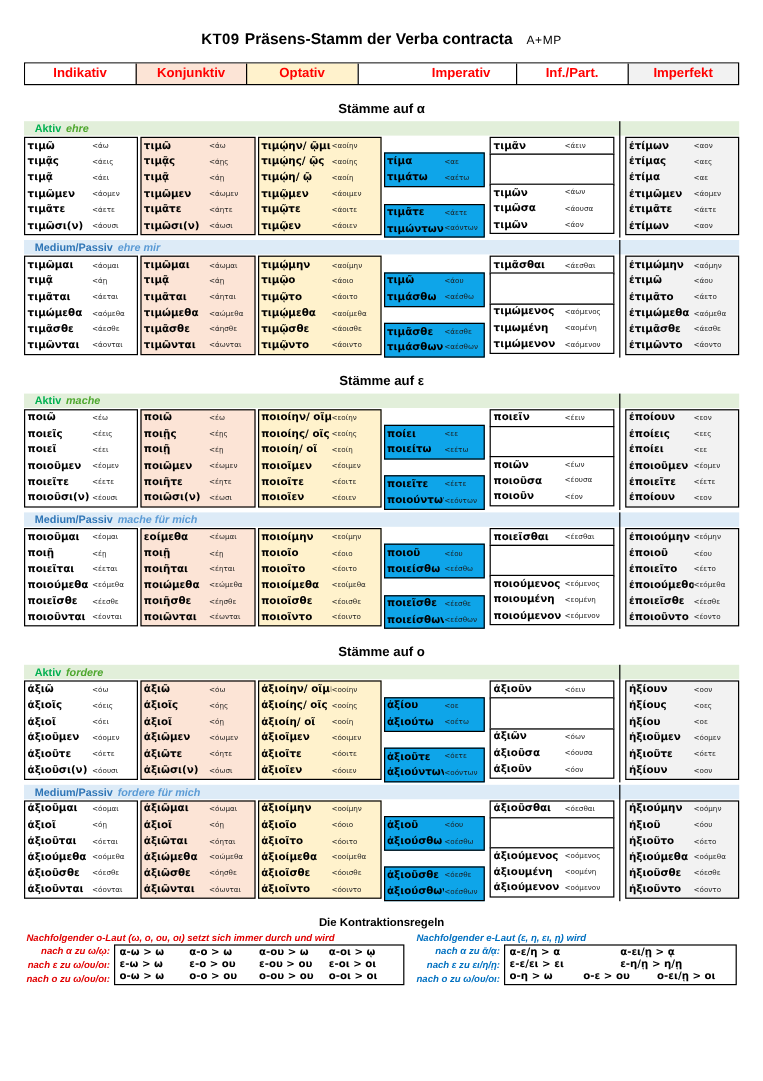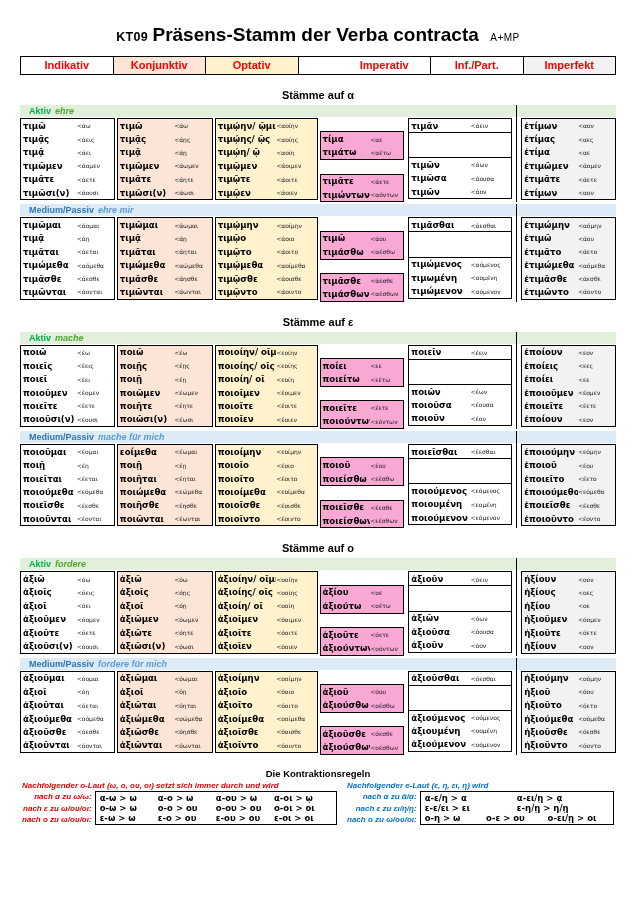--- a/index.html
+++ b/index.html
@@ -2,21 +2,21 @@
 <html><head>
 <meta charset="utf-8">
 <style>
   *{box-sizing:border-box}
   html,body{margin:0;padding:0;background:#ffffff}
   body{width:636px;font-family:"Liberation Sans",sans-serif;color:#000}
   .page{position:relative;width:636px;height:901px;overflow:hidden;background:#fff}
 
   .title{text-align:center;margin-top:24px;white-space:nowrap}
   .title .code{font-size:12.5px;font-weight:700;letter-spacing:.3px}
-  .title .main{font-size:19px;font-weight:700}
+  .title .main{font-size:13px;font-weight:700}
   .title .suffix{font-size:10px;font-weight:400;margin-left:7px;letter-spacing:.5px}
 
   .mood-row{display:flex;margin:10px 20px 0;border:1.5px solid #000}
   .mood-cell{flex:1;border-left:1px solid #000;color:#ff0000;font-weight:700;font-size:11px;text-align:center;padding:2px 0 3px}
   .mood-cell:first-child{border-left:none}
 
   .stem-heading{text-align:center;font-weight:700;font-size:11px;margin-top:14px;margin-bottom:4px}
   section.stem-section{margin-top:2px}
 
   .voice{position:relative;margin:0 20px;width:596px}
@@ -32,21 +32,21 @@
   .band.blue .vverb{color:#5b9bd5}
 
   .cols{display:flex;align-items:flex-start;margin-top:1px}
   .col-ind {width:95px;border:1px solid #000;background:#fff}
   .col-konj{width:96px;border:1px solid #000;background:#fce4d6;margin-left:2px}
   .col-opt {width:103px;border:1.5px solid #000;background:#fff2cc;margin-left:2px}
   .col-imp {width:85px;margin-left:2px}
   .col-inf {width:104px;margin-left:4px}
   .col-impf{width:95px;border:1.5px solid #000;background:#f2f2f2;margin-left:9px}
 
-  .impbox{border:1px solid #000;background:#f9a8d4}
+  .impbox{border:1px solid #000;background:#0ea5e9}
   .infbox,.partbox,.emptybox{border:1.5px solid #000;background:#fff}
   .emptybox{height:26.8px;margin-top:-1.5px}
   .partbox{margin-top:-1.5px}
 
   .cell{height:13.4px;display:flex;align-items:center;overflow:hidden}
   .cell.spacer{background:transparent}
   .form{flex:1;font-family:"DejaVu Sans",sans-serif;font-weight:700;font-size:8.6px;padding-left:2px;white-space:nowrap;overflow:hidden}
   .ann{width:40%;font-family:"DejaVu Sans",sans-serif;font-size:6px;color:#1a1a1a;white-space:nowrap;overflow:hidden}
 
   .vdivider{position:absolute;top:0;bottom:0;left:496px;width:1.2px;background:#000}
@@ -1046,30 +1046,30 @@
             <div class="rule-label">nach ο zu ω/ου/οι:</div>
           </div>
           <div class="rule-box">
             <div class="rule-row">
               <span class="rule-cell">α-ω &gt; ω</span>
               <span class="rule-cell">α-ο &gt; ω</span>
               <span class="rule-cell">α-ου &gt; ω</span>
               <span class="rule-cell">α-οι &gt; ῳ</span>
             </div>
             <div class="rule-row">
+              <span class="rule-cell">ε-ω &gt; ω</span>
+              <span class="rule-cell">ε-ο &gt; ου</span>
+              <span class="rule-cell">ε-ου &gt; ου</span>
+              <span class="rule-cell">ε-οι &gt; οι</span>
+            </div>
+            <div class="rule-row">
               <span class="rule-cell">ο-ω &gt; ω</span>
               <span class="rule-cell">ο-ο &gt; ου</span>
               <span class="rule-cell">ο-ου &gt; ου</span>
               <span class="rule-cell">ο-οι &gt; οι</span>
-            </div>
-            <div class="rule-row">
-              <span class="rule-cell">ε-ω &gt; ω</span>
-              <span class="rule-cell">ε-ο &gt; ου</span>
-              <span class="rule-cell">ε-ου &gt; ου</span>
-              <span class="rule-cell">ε-οι &gt; οι</span>
             </div>
           </div>
         </div>
       </div>
       <div class="rule-group right" style="color: rgb(0, 112, 192);">
         <div class="rule-heading">Nachfolgender e-Laut (ε, η, ει, ῃ) wird</div>
         <div class="rule-grid">
           <div class="rule-labels">
             <div class="rule-label">nach α zu ᾱ/ᾳ:</div>
             <div class="rule-label">nach ε zu ει/η/ῃ:</div>

